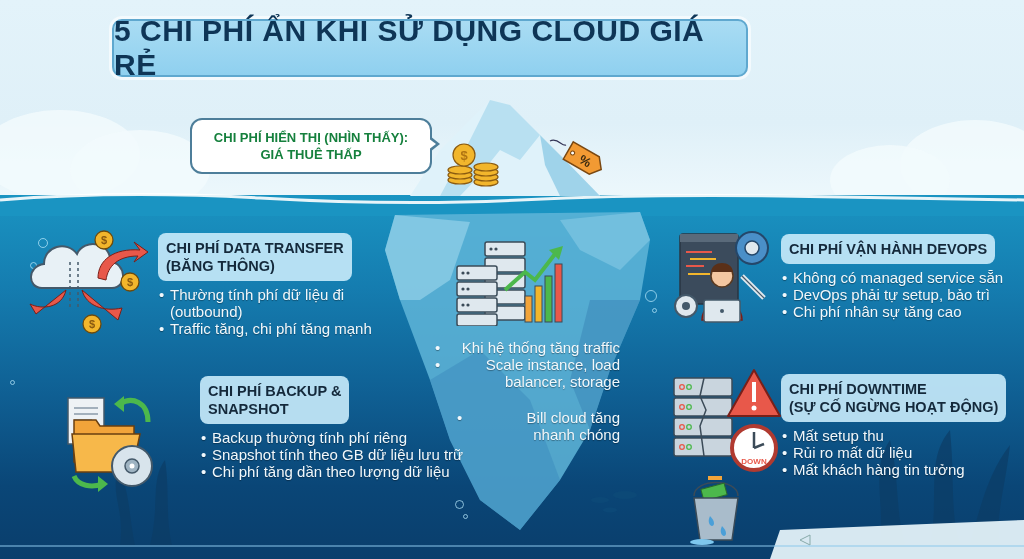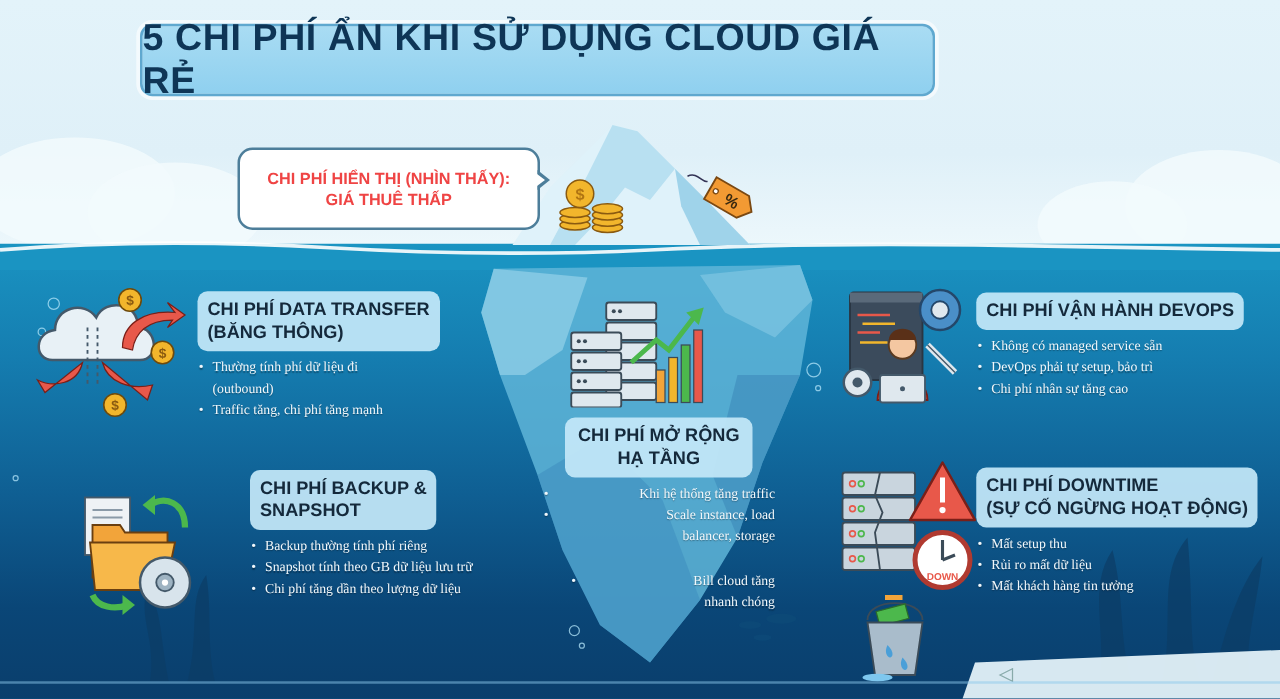--- a/index.html
+++ b/index.html
@@ -13,37 +13,37 @@
       background: linear-gradient(180deg, #1a94c2 0%, #157db0 25%, #0f5f93 55%, #0a4677 80%, #0a3e6c 100%); }
     .sea-wave { position: absolute; left: 0; top: 186px; width: 1024px; height: 30px; }
 
     .title-box { position: absolute; left: 112px; top: 19px; width: 636px; height: 58px;
       background: linear-gradient(180deg, #a9dcf3 0%, #8fd0ef 100%);
       border: 2px solid #5fa8cf; border-radius: 10px;
       box-shadow: 0 0 0 3px rgba(255,255,255,.6);
       display: flex; align-items: center; justify-content: center; }
     .title-text { font-weight: 700; font-size: 30px; color: #0e3556; letter-spacing: .5px; }
 
-    .callout { position: absolute; left: 190px; top: 118px; width: 242px; height: 66px;
+    .callout { position: absolute; left: 190px; top: 118px; width: 242px; height: 56px;
       background: #ffffff; border: 2px solid #4d7e9a; border-radius: 12px;
       display: flex; flex-direction: column; align-items: center; justify-content: center;
-      font-weight: 700; font-size: 13px; color: #ef4444; line-height: 17px; text-align: center; }
+      font-weight: 700; font-size: 13px; color: #15803d; line-height: 17px; text-align: center; }
     .callout-tail { position: absolute; left: 430px; top: 136px; width: 0; height: 0;
       border-top: 8px solid transparent; border-bottom: 8px solid transparent; border-left: 10px solid #4d7e9a; }
     .callout-tail-inner { position: absolute; left: 428px; top: 138px; width: 0; height: 0;
       border-top: 6px solid transparent; border-bottom: 6px solid transparent; border-left: 8px solid #fff; }
 
     .iceberg-svg { position: absolute; left: 0; top: 0; }
 
     .section { position: absolute; }
     .sec-head { display: inline-block; background: rgba(196, 232, 248, .92); border-radius: 8px;
       padding: 6px 8px; font-weight: 700; font-size: 14.5px; color: #14293b; line-height: 18px; }
     .sec-list { list-style: none; margin-top: 5px; }
-    .sec-list li { color: #f1f8fc; font-size: 11px; line-height: 17px; padding-left: 12px; position: relative;
-      text-shadow: 0 1px 1px rgba(0,0,0,.35); font-family: Liberation Serif, serif; }
+    .sec-list li { color: #f1f8fc; font-size: 15px; line-height: 17px; padding-left: 12px; position: relative;
+      text-shadow: 0 1px 1px rgba(0,0,0,.35); font-family: Liberation Sans, sans-serif; }
     .sec-list li::before { content: "•"; position: absolute; left: 1px; top: 0; }
 
     .center-head { text-align: center; }
 
     .bubble { position: absolute; border: 1.5px solid rgba(180,230,250,.75); border-radius: 50%; }
 
     .bottom-line { position: absolute; left: 0; top: 545px; width: 1024px; height: 1.5px; background: rgba(140,200,235,.5); }
   </style>
 </head>
 <body>
@@ -217,24 +217,20 @@
       <circle cx="41" cy="9" r="1.6"></circle>
     </g>
   <rect x="70" y="56" width="7" height="26" fill="#f2a43a" stroke="#3b4b58"></rect>
   <rect x="80" y="46" width="7" height="36" fill="#f2b62c" stroke="#3b4b58"></rect>
   <rect x="90" y="36" width="7" height="46" fill="#4cb84c" stroke="#3b4b58"></rect>
   <rect x="100" y="24" width="7" height="58" fill="#e8584a" stroke="#3b4b58"></rect>
   <polyline points="50,50 70,32 80,40 100,14" stroke="#4cb84c" stroke-width="4" fill="none"></polyline>
   <polygon points="108,6 94,10 104,20" fill="#4cb84c"></polygon>
 </svg>
 <div class="section center-head" style="left:434px;top:334px;width:186px;">
-  <div class="sec-head" style="width:150px;">
-    <div>CHI PHÍ MỞ RỘNG</div>
-    <div>HẠ TẦNG</div>
-  </div>
   <ul class="sec-list" style="text-align:right;">
     <li>Khi hệ thống tăng traffic</li>
     <li><span>Scale instance, load</span><br><span>balancer, storage</span></li>
     <li style="margin-left:22px;margin-top:19px;"><span>Bill cloud tăng</span><br><span>nhanh chóng</span></li>
   </ul>
 </div>
 
 <svg style="position:absolute;left:672px;top:226px;" width="106" height="100" viewBox="0 0 106 100">
   <rect x="8" y="8" width="58" height="70" rx="3" fill="#3b4b5c" stroke="#2a3642" stroke-width="1.5"></rect>
   <rect x="8" y="8" width="58" height="8" fill="#5a6a7a"></rect>

